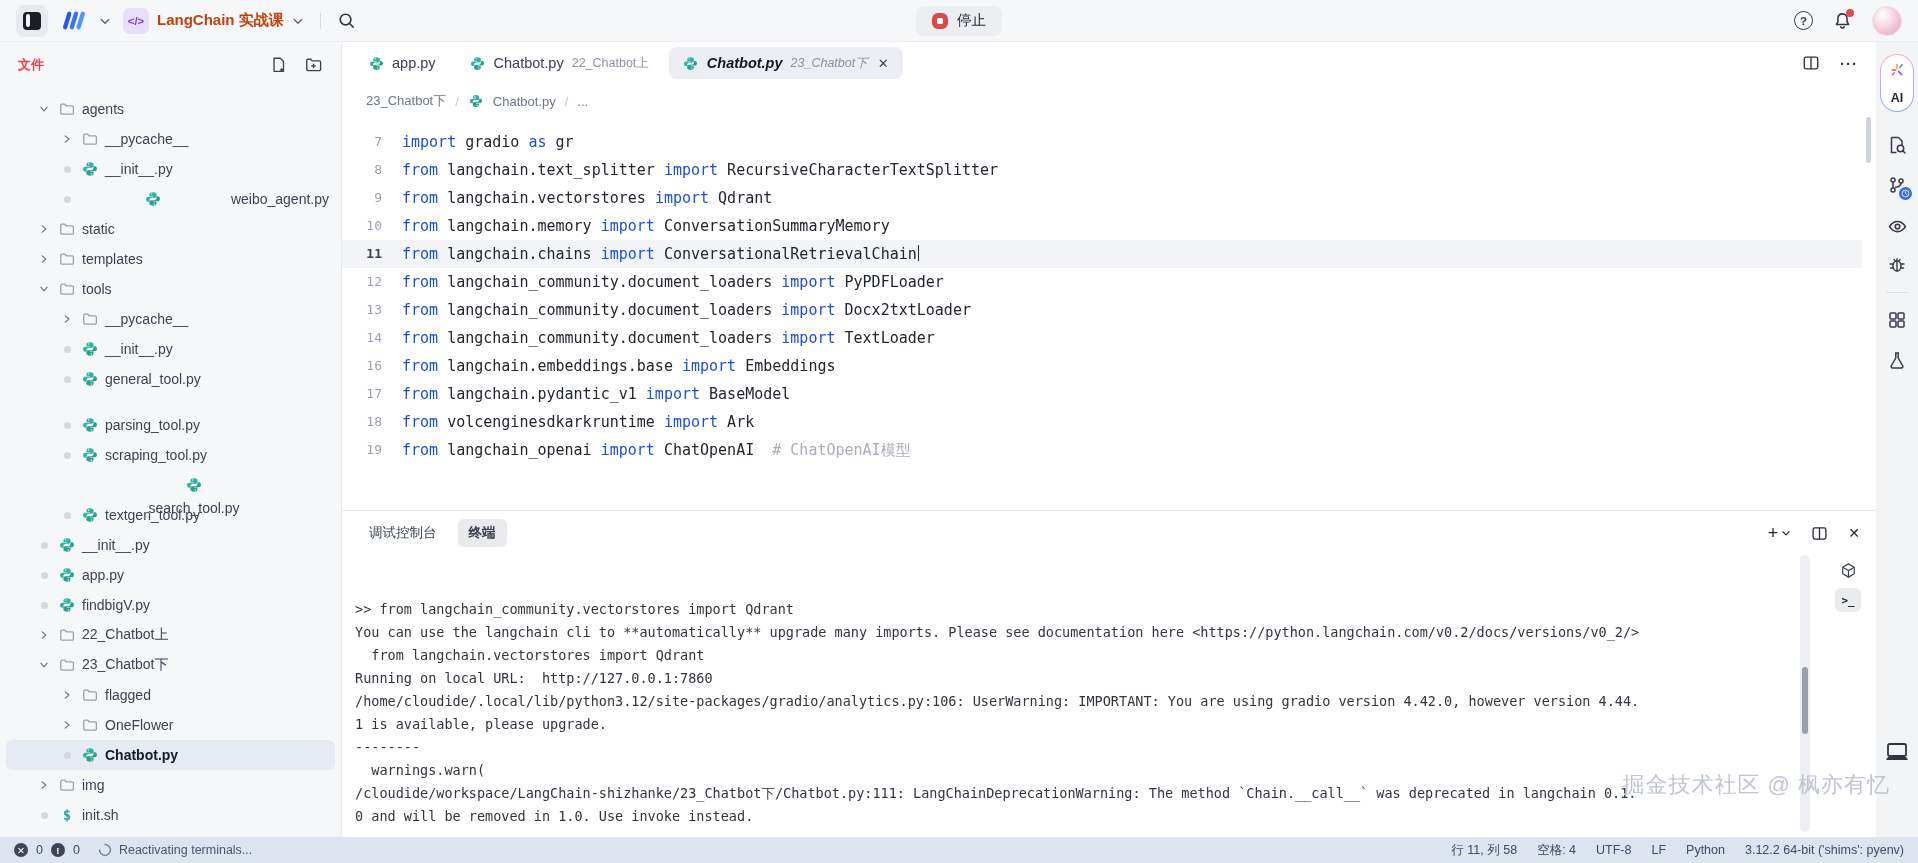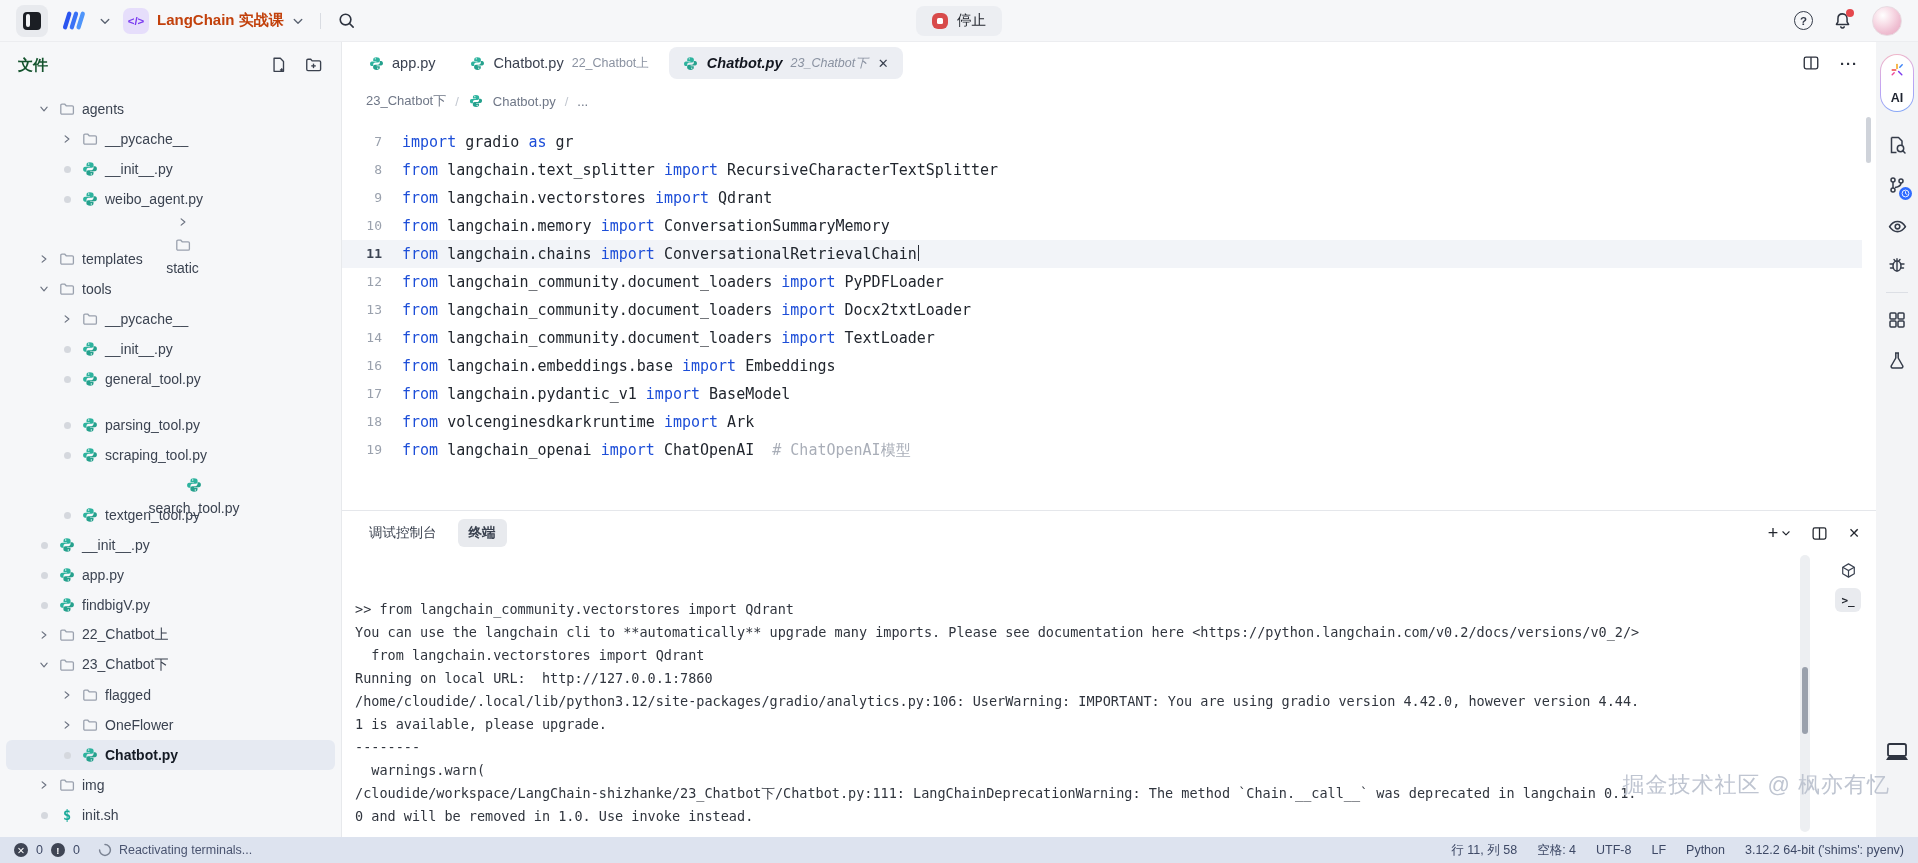--- a/index.html
+++ b/index.html
@@ -30,21 +30,21 @@
   .bellwrap{position:relative}
   .belldot{position:absolute;right:-2px;top:-2px;width:8px;height:8px;border-radius:50%;background:#e5484d}
   .avatar{width:30px;height:30px;border-radius:50%;
           background:radial-gradient(circle at 35% 30%,#ffffff 0%,#f8dde7 35%,#efbfd2 65%,#e6a7c0 100%);
           border:1px solid #e8dce2}
 
   
   .sidebar{position:absolute;left:0;top:42px;width:342px;bottom:26px;background:#f6f7f9;
            border-right:1px solid #e7e9ec;overflow:hidden}
   .exp-header{height:46px;display:flex;align-items:center;padding:0 18px}
-  .exp-title{font-size:15px;font-weight:700;color:#14532d}
+  .exp-title{font-size:13px;font-weight:700;color:#ef4444}
   .exp-actions{margin-left:auto;display:flex;gap:16px;align-items:center}
   .tree{position:absolute;left:0;right:0;top:52px;bottom:0;overflow:hidden}
   .tree-row{height:30px;display:flex;align-items:center;gap:7px;font-size:14px;color:#3b4351;
             margin:0 6px;border-radius:6px;padding-right:6px}
   .tree-row.selected{background:#e6eaf2;color:#141a24;font-weight:700}
   .tw{width:16px;height:16px;flex:none;display:flex;align-items:center;justify-content:center}
   .chev svg{transition:none}
   .chev.open svg{transform:rotate(90deg)}
   .dot{width:7px;height:7px;border-radius:50%;background:#d5d8de;margin:0 4.5px}
   .shicon{color:#18a999;font-weight:700;font-size:13.5px;font-family:"DejaVu Sans Mono",monospace}
@@ -228,31 +228,31 @@
       <div class="tree-row" style="padding-left: 53px;">
         <span class="dot"></span>
         <span class="tw">
           <svg width="16" height="16" viewBox="0 0 16 16">
             <path fill="#2db39e" d="M7.9 1.2c-2 0-3.4.8-3.4 2.2v1.8h3.4v.6H3.1c-1.3 0-2 1-2 2.4 0 1.5.7 2.5 2 2.5h1.4V8.9c0-1.2 1-2.1 2.2-2.1h3c1.1 0 1.9-.9 1.9-2V3.4c0-1.3-1.6-2.2-3.7-2.2zM6.7 2.3a.7.7 0 1 1 0 1.4.7.7 0 0 1 0-1.4z"></path>
             <path fill="#25a18d" d="M8.1 14.8c2 0 3.4-.8 3.4-2.2v-1.8H8.1v-.6h4.8c1.3 0 2-1 2-2.4 0-1.5-.7-2.5-2-2.5h-1.4v1.8c0 1.2-1 2.1-2.2 2.1h-3c-1.1 0-1.9.9-1.9 2v1.4c0 1.3 1.6 2.2 3.7 2.2zm1.2-1.1a.7.7 0 1 1 0-1.4.7.7 0 0 1 0 1.4z"></path>
           </svg>
         </span>
         <span class="tlabel">__init__.py</span>
       </div>
-      <div class="tree-row" style="padding-left: 53px;">
+      <div class="tree-row" style="padding-left: 53px; justify-content: space-between;">
         <span class="dot"></span>
         <span class="tw">
           <svg width="16" height="16" viewBox="0 0 16 16">
             <path fill="#2db39e" d="M7.9 1.2c-2 0-3.4.8-3.4 2.2v1.8h3.4v.6H3.1c-1.3 0-2 1-2 2.4 0 1.5.7 2.5 2 2.5h1.4V8.9c0-1.2 1-2.1 2.2-2.1h3c1.1 0 1.9-.9 1.9-2V3.4c0-1.3-1.6-2.2-3.7-2.2zM6.7 2.3a.7.7 0 1 1 0 1.4.7.7 0 0 1 0-1.4z"></path>
             <path fill="#25a18d" d="M8.1 14.8c2 0 3.4-.8 3.4-2.2v-1.8H8.1v-.6h4.8c1.3 0 2-1 2-2.4 0-1.5-.7-2.5-2-2.5h-1.4v1.8c0 1.2-1 2.1-2.2 2.1h-3c-1.1 0-1.9.9-1.9 2v1.4c0 1.3 1.6 2.2 3.7 2.2zm1.2-1.1a.7.7 0 1 1 0-1.4.7.7 0 0 1 0 1.4z"></path>
           </svg>
         </span>
         <span class="tlabel">weibo_agent.py</span>
       </div>
-      <div class="tree-row" style="padding-left: 30px; flex-direction: column;">
+      <div class="tree-row" style="padding-left: 30px;">
         <span class="tw chev ">
           <svg width="10" height="10" viewBox="0 0 16 16">
             <polyline points="5,3 11,8 5,13" fill="none" stroke="#6b7280" stroke-width="1.9" stroke-linecap="round" stroke-linejoin="round"></polyline>
           </svg>
         </span>
         <span class="tw">
           <svg width="16" height="16" viewBox="0 0 16 16">
             <path d="M1.8 4.4c0-.7.5-1.2 1.2-1.2h2.8l1.4 1.6h6c.7 0 1.2.5 1.2 1.2v6c0 .7-.5 1.2-1.2 1.2H3c-.7 0-1.2-.5-1.2-1.2z" fill="none" stroke="#9aa1ae" stroke-width="1.3"></path>
           </svg>
         </span>

